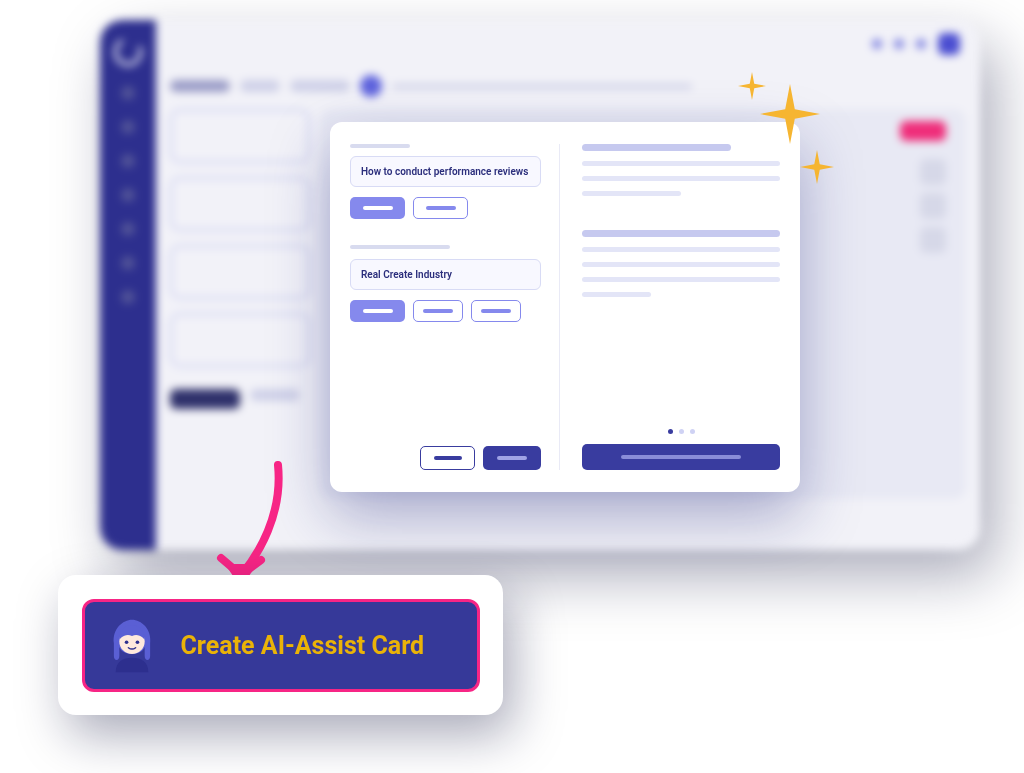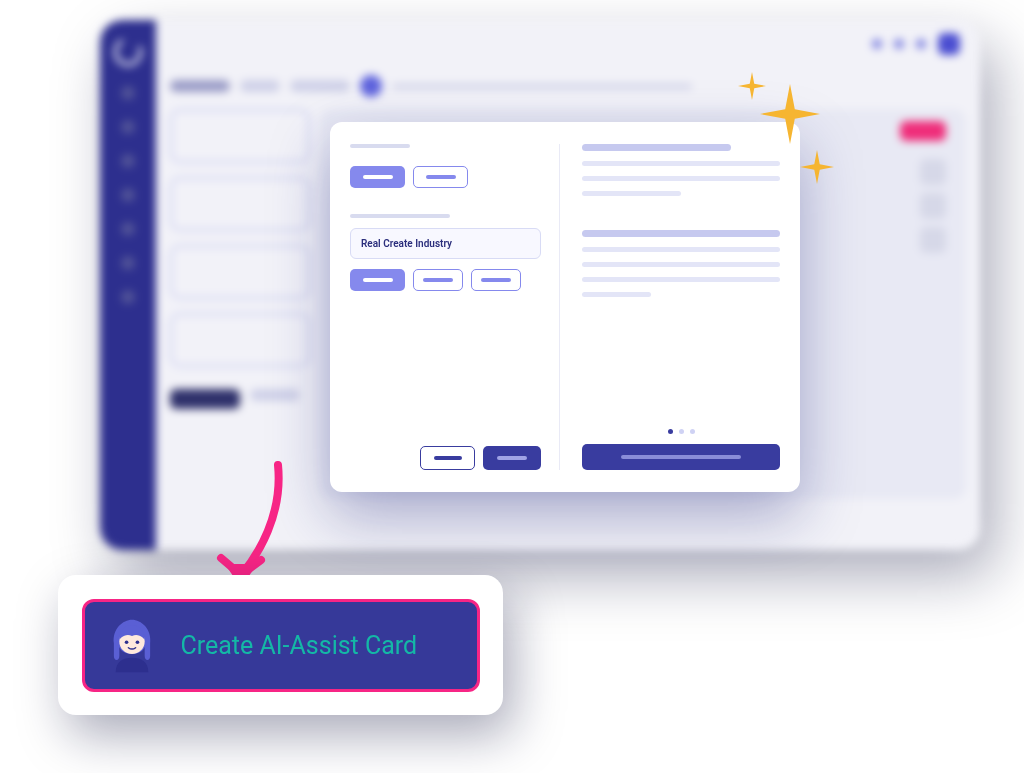--- a/index.html
+++ b/index.html
@@ -123,21 +123,21 @@
   }
   .create-btn {
     width: 398px; height: 93px;
     background: #363999;
     border: 3px solid #f72585;
     border-radius: 12px;
     display: flex; align-items: center; gap: 20px;
     padding-left: 18px;
   }
   .create-btn .label {
-    color: #14b8a6; font-size: 25px; font-weight: 400;
+    color: #eab308; font-size: 25px; font-weight: 700;
   }
   .avatar-circle { width: 58px; height: 58px; position: relative; }
   .avatar-circle svg { width: 100%; height: 100%; }
 
   
   .arrow {
     position: absolute;
     left: 183px; top: 460px;
     width: 110px; height: 140px;
     pointer-events: none;
@@ -192,20 +192,21 @@
           <div class="grey-box" style="top:84px;"></div>
           <div class="grey-box" style="top:118px;"></div>
         </div>
       </div>
     </div>
   </div>
 
   <div class="modal">
     <div class="modal-left">
       <div class="thin-line group-label" style="width:60px;"></div>
+      <div class="modal-input">How to conduct performance reviews</div>
       <div class="pill-row">
         <div class="pill pill-fill">
             <div class="inner"></div>
           </div>
         <div class="pill pill-outline" style="width:55px;">
             <div class="inner"></div>
           </div>
       </div>
 
       <div class="thin-line" style="width:100px; margin-top:26px; margin-bottom:10px;"></div>

